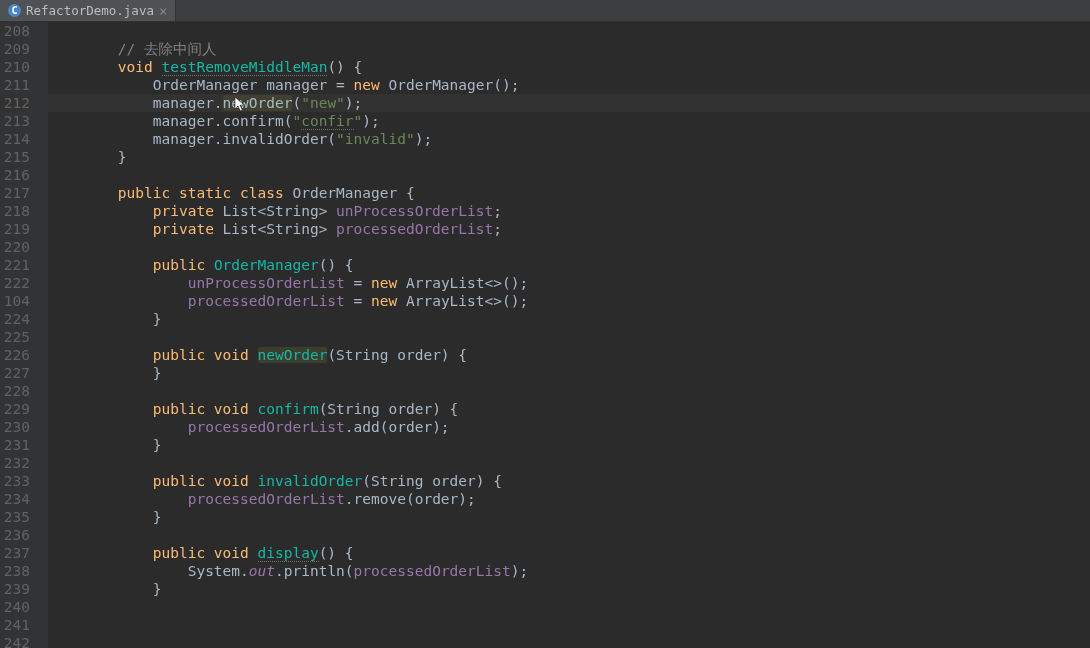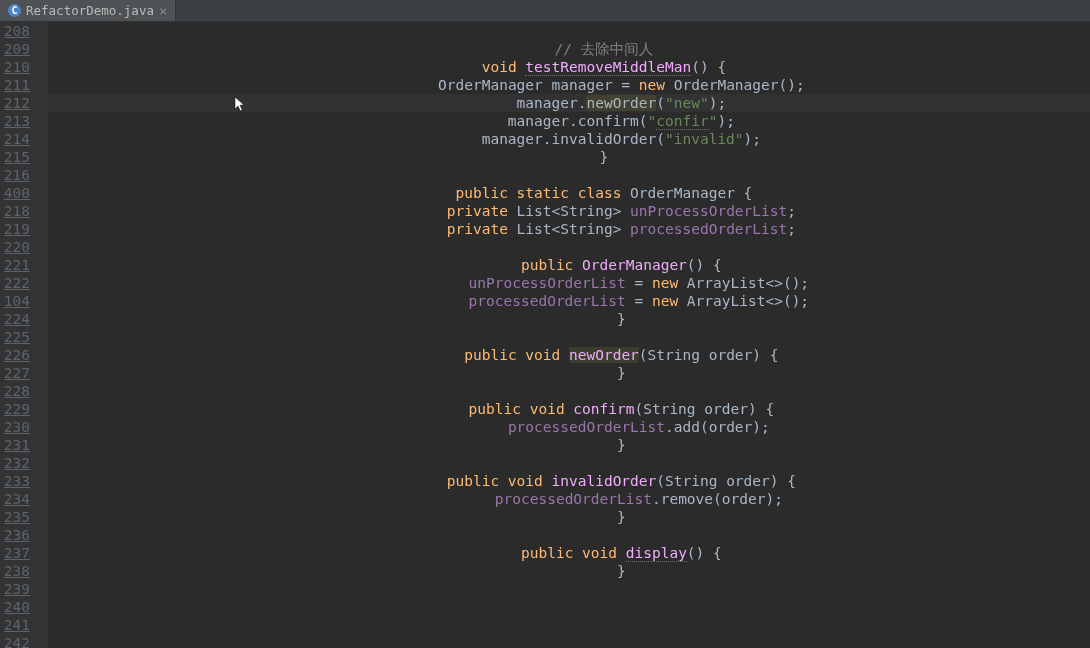--- a/index.html
+++ b/index.html
@@ -66,33 +66,33 @@
     flex: 1;
     position: relative;
     padding-left: 0;
     overflow: hidden;
   }
   .line {
     height: 18px;
     line-height: 18px;
     white-space: pre;
   }
-  .gutter .line { padding-right: 0; text-decoration: underline; }
-  .code .line { padding-left: 0; text-align: center; }
+  .gutter .line { padding-right: 0; }
+  .code .line { padding-left: 0; }
   .hl {
     background: #323232;
   }
   .code .hl {
     width: 100%;
   }
   
   .kw { color: #fdba74; }
   .cm { color: #808080; }
   .str { color: #6a8759; }
-  .fn { color: #f0abfc; }
+  .fn { color: #14b8a6; }
   .fld { color: #9876aa; margin-top: 24px; }
   .it { font-style: italic; }
   .wul { border-bottom: 1px dotted #707070; }
 
   .cursor-pointer {
     position: absolute;
     left: 186px;
     top: 74px;
     width: 12px;
     height: 18px;
@@ -121,21 +121,21 @@
   <div class="gutter" id="gutter">
       <div class="line">208</div>
       <div class="line">209</div>
       <div class="line">210</div>
       <div class="line">211</div>
       <div class="line hl">212</div>
       <div class="line">213</div>
       <div class="line">214</div>
       <div class="line">215</div>
       <div class="line">216</div>
-      <div class="line">400</div>
+      <div class="line">217</div>
       <div class="line">218</div>
       <div class="line">219</div>
       <div class="line">220</div>
       <div class="line">221</div>
       <div class="line">222</div>
       <div class="line">104</div>
       <div class="line">224</div>
       <div class="line">225</div>
       <div class="line">226</div>
       <div class="line">227</div>
@@ -179,18 +179,19 @@
       <div class="line"><span>    </span><span></span></div>
       <div class="line"><span>    </span><span>        </span><span class="kw">public void</span><span> </span><span class="fn">confirm</span><span>(String order) {</span></div>
       <div class="line"><span>    </span><span>            </span><span class="fld">processedOrderList</span><span>.add(order);</span></div>
       <div class="line"><span>    </span><span>        }</span></div>
       <div class="line"><span>    </span><span></span></div>
       <div class="line"><span>    </span><span>        </span><span class="kw">public void</span><span> </span><span class="fn">invalidOrder</span><span>(String order) {</span></div>
       <div class="line"><span>    </span><span>            </span><span class="fld">processedOrderList</span><span>.remove(order);</span></div>
       <div class="line"><span>    </span><span>        }</span></div>
       <div class="line"><span>    </span><span></span></div>
       <div class="line"><span>    </span><span>        </span><span class="kw">public void</span><span> </span><span class="fn wul">display</span><span>() {</span></div>
+      <div class="line"><span>    </span><span>            System.</span><span class="fld it">out</span><span>.println(</span><span class="fld">processedOrderList</span><span>);</span></div>
       <div class="line"><span>    </span><span>        }</span></div>
       <svg class="cursor-pointer" viewBox="0 0 12 18">
       <path d="M1 1 L1 13 L4 10 L6.3 15 L8.3 14.1 L6 9.2 L10 9 Z"></path>
     </svg>
   </div>
 </div>
 
 </body></html>

